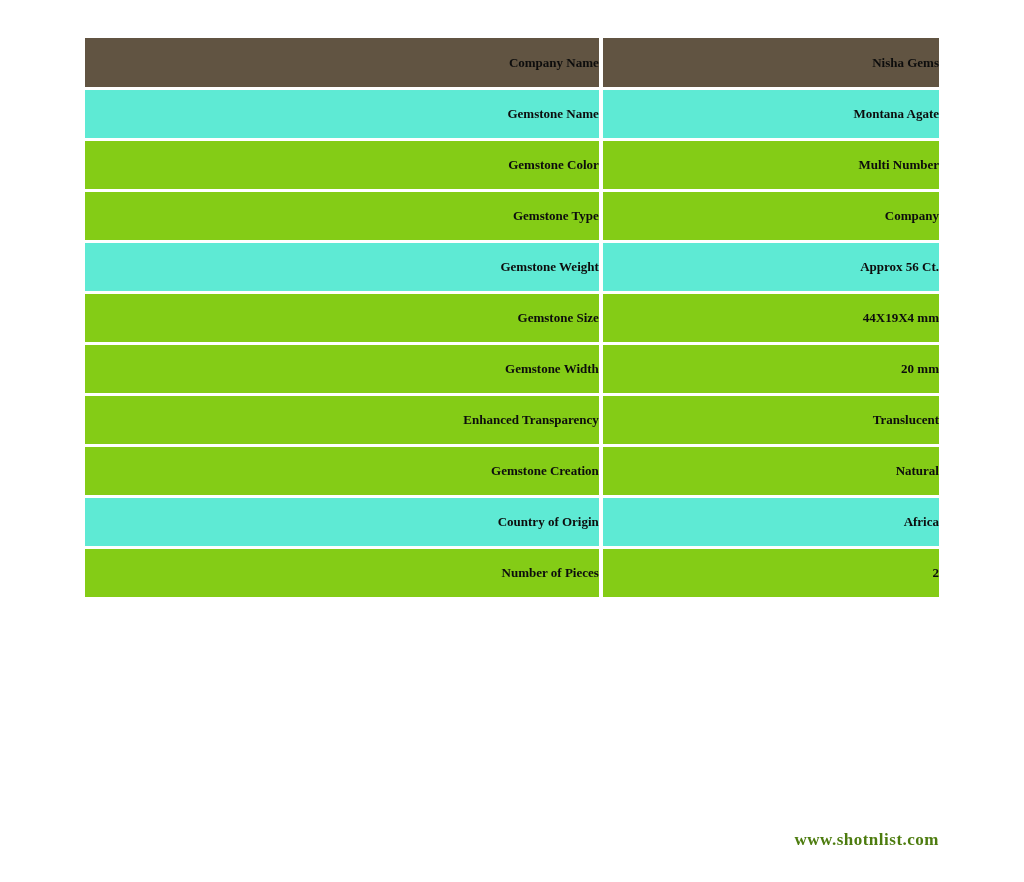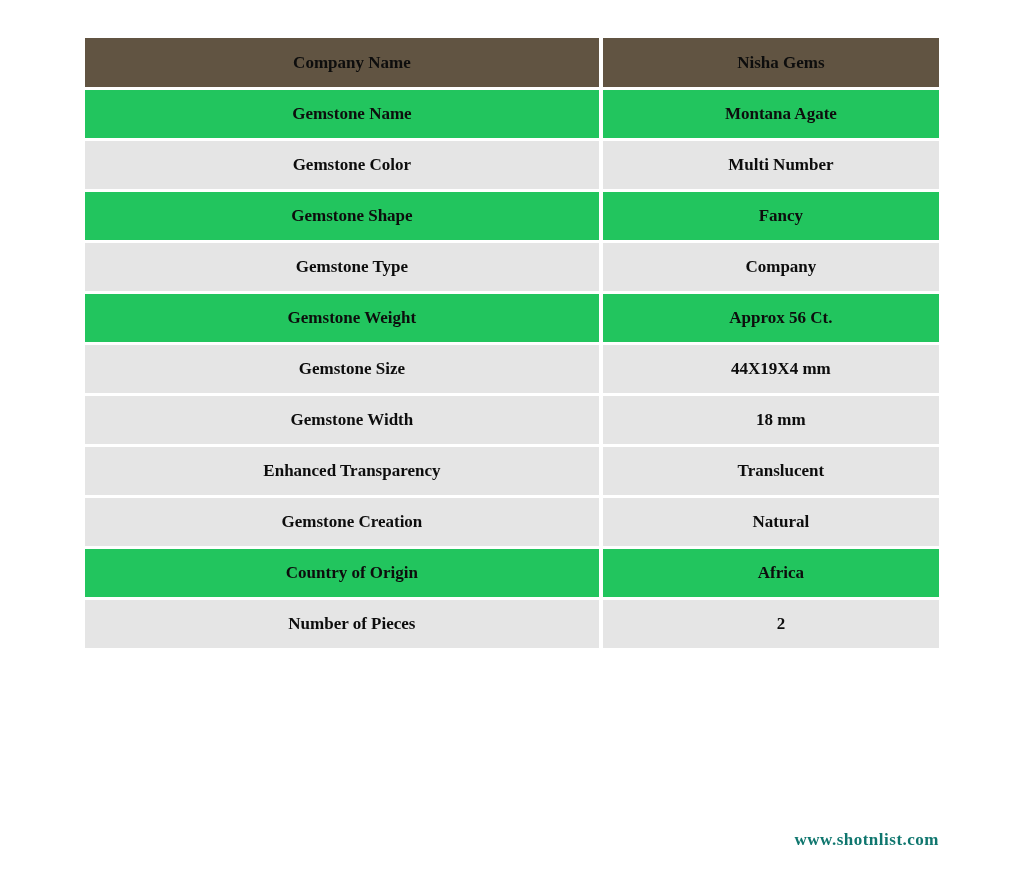--- a/index.html
+++ b/index.html
@@ -21,52 +21,52 @@
   }
   table.spec-table {
     border-collapse: collapse;
     width: 100%;
     table-layout: fixed;
   }
   table.spec-table col.col-label { width: 60.4%; }
   table.spec-table col.col-value { width: 39.6%; }
   table.spec-table td, table.spec-table th {
     font-weight: bold;
-    font-size: 17px;
+    font-size: 13px;
     color: #0d0d0d;
-    text-align: center;
+    text-align: right;
     padding: 0 0 0 20px;
     height: 48px;
     border-bottom: 3px solid #ffffff;
     vertical-align: middle;
     overflow: hidden;
     white-space: nowrap;
   }
   table.spec-table th {
     height: 49px;
     background: #615442;
   }
   table.spec-table .cell-label {
     border-right: 4px solid #ffffff;
   }
   table.spec-table tr.alt td {
-    background: #22c55e;
+    background: #5eead4;
   }
   table.spec-table tr.plain td {
-    background: #e5e5e5;
+    background: #84cc16;
   }
   .watermark {
     position: absolute;
     left: 85px;
     top: 830px;
     width: 854px;
     text-align: right;
     font-weight: bold;
     font-size: 17px;
-    color: #0f766e;
+    color: #4d7c0f;
     letter-spacing: 0.5px;
   }
 </style>
 </head>
 <body>
 
 <div class="spec-table-wrap">
   <table class="spec-table">
     <colgroup>
       <col class="col-label">
@@ -80,39 +80,35 @@
     </thead>
     <tbody id="spec-rows">
         <tr class="alt">
           <td class="cell-label">Gemstone Name</td>
           <td class="cell-value">Montana Agate</td>
         </tr>
         <tr class="plain">
           <td class="cell-label">Gemstone Color</td>
           <td class="cell-value">Multi Number</td>
         </tr>
-        <tr class="alt">
-          <td class="cell-label">Gemstone Shape</td>
-          <td class="cell-value">Fancy</td>
-        </tr>
         <tr class="plain">
           <td class="cell-label">Gemstone Type</td>
           <td class="cell-value">Company</td>
         </tr>
         <tr class="alt">
           <td class="cell-label">Gemstone Weight</td>
           <td class="cell-value">Approx 56 Ct.</td>
         </tr>
         <tr class="plain">
           <td class="cell-label">Gemstone Size</td>
           <td class="cell-value">44X19X4 mm</td>
         </tr>
         <tr class="plain">
           <td class="cell-label">Gemstone Width</td>
-          <td class="cell-value">18 mm</td>
+          <td class="cell-value">20 mm</td>
         </tr>
         <tr class="plain">
           <td class="cell-label">Enhanced Transparency</td>
           <td class="cell-value">Translucent</td>
         </tr>
         <tr class="plain">
           <td class="cell-label">Gemstone Creation</td>
           <td class="cell-value">Natural</td>
         </tr>
         <tr class="alt">

